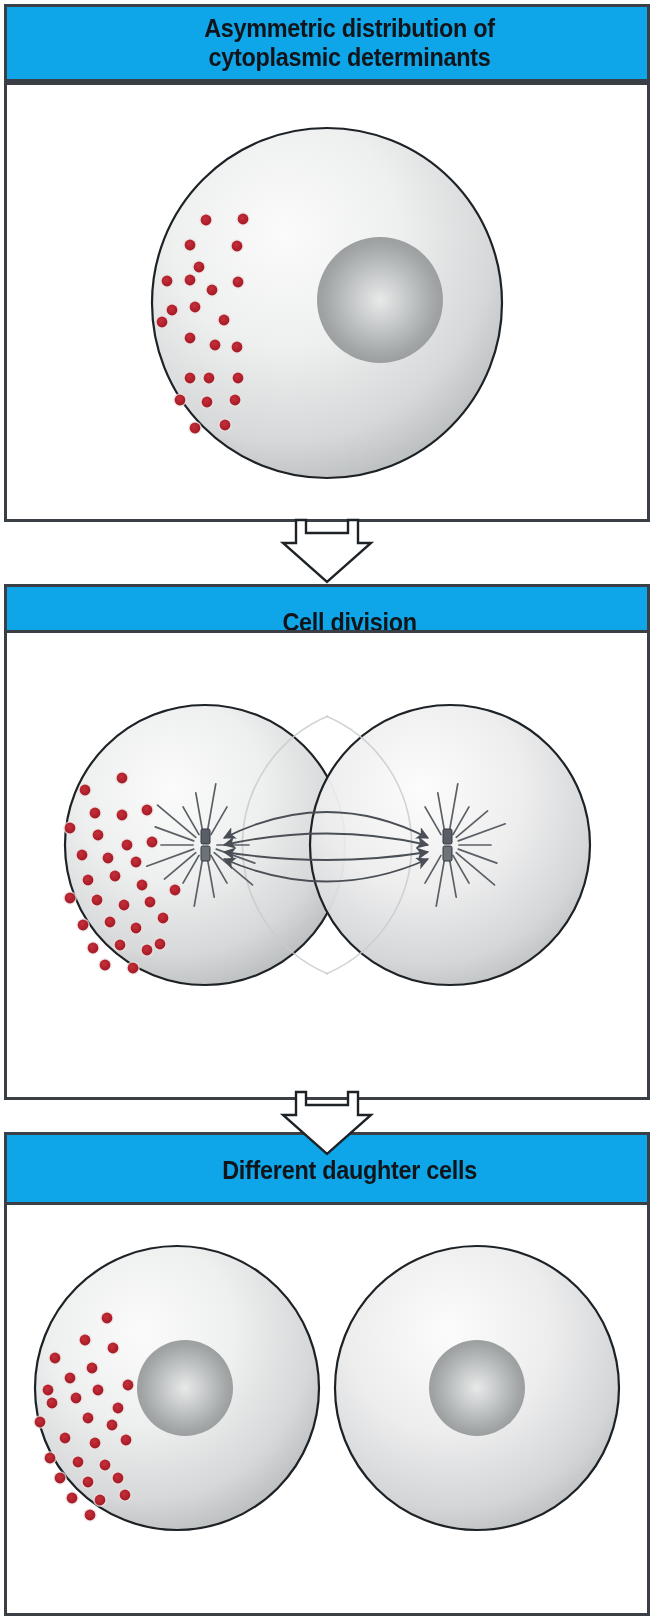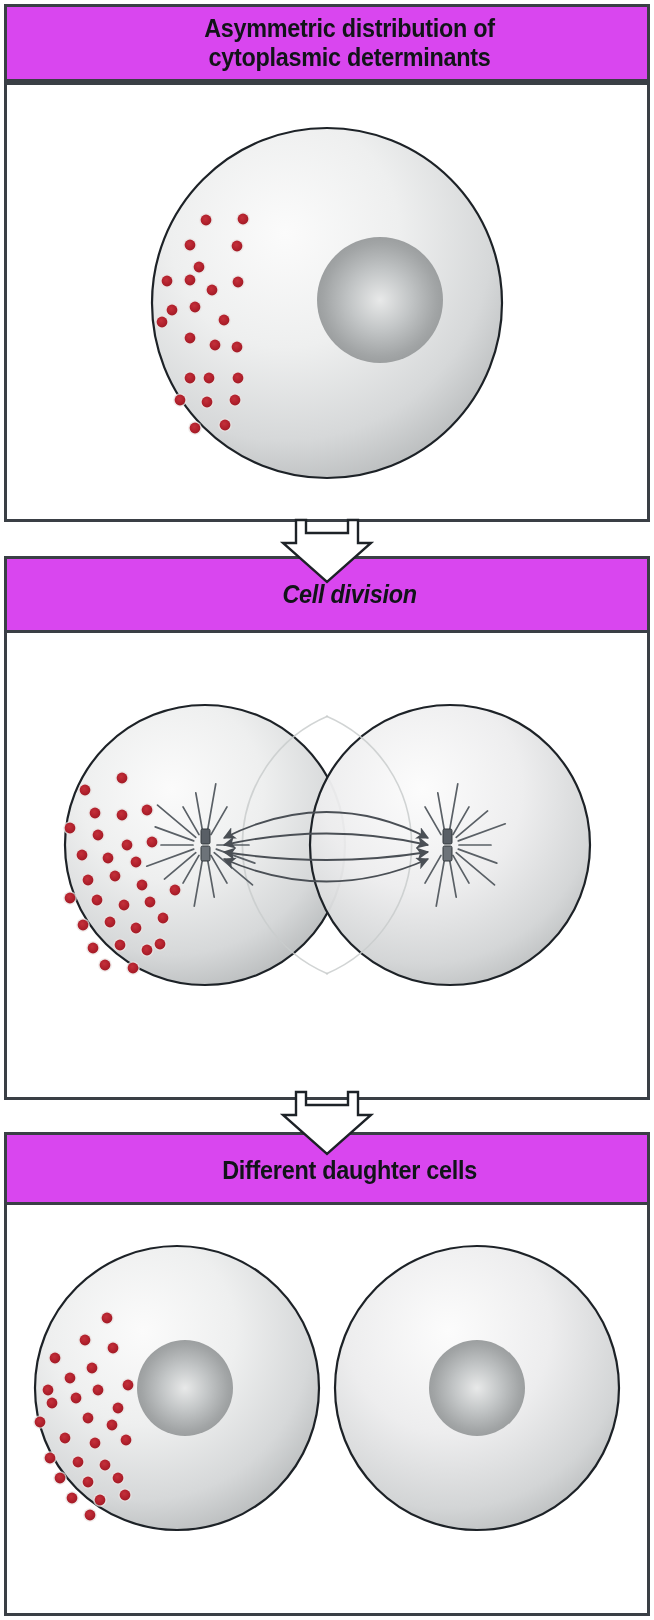--- a/index.html
+++ b/index.html
@@ -5,28 +5,28 @@
 <style>
   html,body{margin:0;padding:0;background:#ffffff;}
   body{
     font-family:"Liberation Sans", sans-serif;
     width:654px;height:1620px;position:relative;overflow:hidden;
   }
   #figure{position:absolute;inset:0;width:654px;height:1620px;}
   .panel{position:absolute;left:4px;width:646px;box-sizing:border-box;
          border:3px solid #3a3f45;background:#ffffff;}
   .hdr{position:absolute;left:4px;width:646px;box-sizing:border-box;
-       border:3px solid #3a3f45;background:#d946ef;
+       border:3px solid #3a3f45;background:#0ea5e9;
        display:flex;align-items:center;justify-content:center;text-align:center;padding-left:46px;}
   .hdr-text{font-weight:bold;color:#111418;letter-spacing:-0.3px;
             line-height:1.12;font-stretch:condensed;transform:scaleX(0.9);}
   #hdr1{top:4px;height:78px;}
   #hdr1 .hdr-text{font-size:26px;}
   #panel1{top:82px;height:440px;}
-  #hdr2{top:556px;height:78px;font-style:italic;}
+  #hdr2{top:584px;height:78px;}
   #hdr2 .hdr-text{font-size:26px;}
   #panel2{top:630px;height:470px;}
   #hdr3{top:1124px;height:78px;margin-top:8px;}
   #hdr3 .hdr-text{font-size:26px;}
   #panel3{top:1202px;height:414px;}
   .svg-layer{position:absolute;left:0;top:0;width:654px;height:1620px;
              pointer-events:none;}
 </style>
 </head>
 <body>

